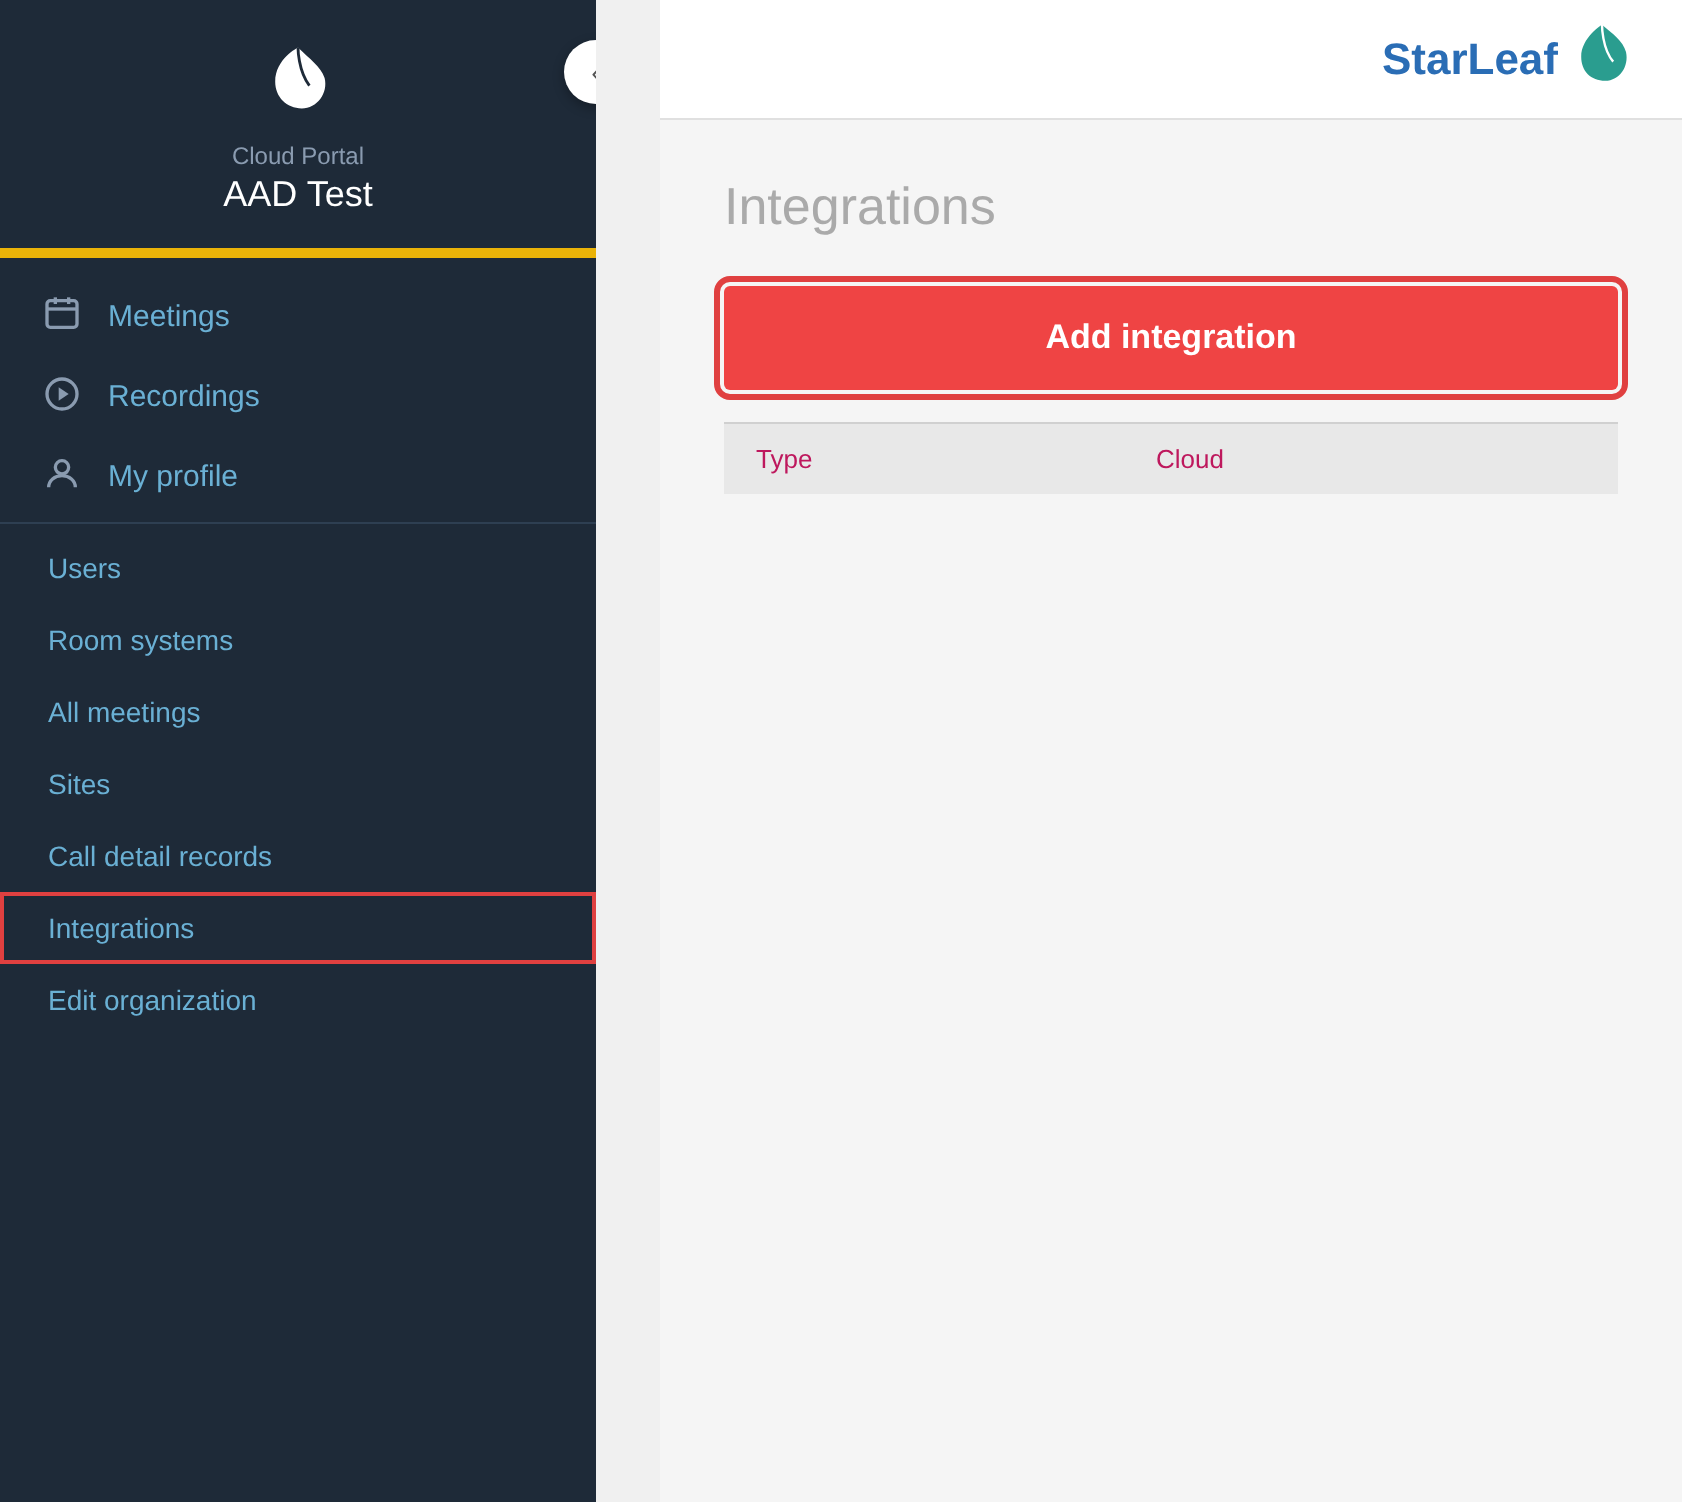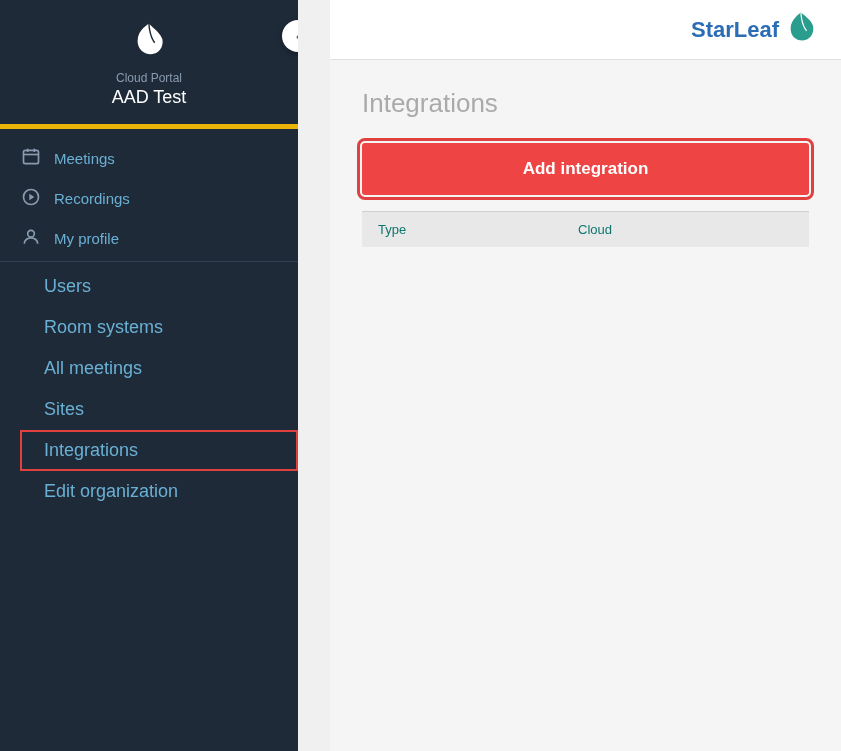--- a/index.html
+++ b/index.html
@@ -72,22 +72,21 @@
       color: #8a9bb0;
       min-width: 22px;
       display: flex;
       align-items: center;
       justify-content: center;
     }
 
     .nav-item.sub {
       padding-left: 24px;
       color: #6ab0d4;
-      font-size: 18px;
-      margin-left: 20px;
+      font-size: 14px;
     }
 
     .nav-divider {
       height: 1px;
       background: #2e3f52;
       margin: 4px 0;
     }
 
     
     .collapse-btn {
@@ -170,21 +169,21 @@
 
     .table-header {
       display: flex;
       background: #e8e8e8;
       padding: 10px 16px;
       border-top: 1px solid #d0d0d0;
     }
 
     .table-col {
       font-size: 13px;
-      color: #0f766e;
+      color: #be185d;
     }
 
     .table-col.type {
       width: 200px;
     }
 
     .table-col.name {
       flex: 1;
     }
   </style>
@@ -244,20 +243,23 @@
       <span>Users</span>
     </div>
     <div class="nav-item sub">
       <span>Room systems</span>
     </div>
     <div class="nav-item sub">
       <span>All meetings</span>
     </div>
     <div class="nav-item sub">
       <span>Sites</span>
+    </div>
+    <div class="nav-item sub">
+      <span>Call detail records</span>
     </div>
     <div class="nav-item sub active">
       <span>Integrations</span>
     </div>
     <div class="nav-item sub">
       <span>Edit organization</span>
     </div>
 
   </div>
 

